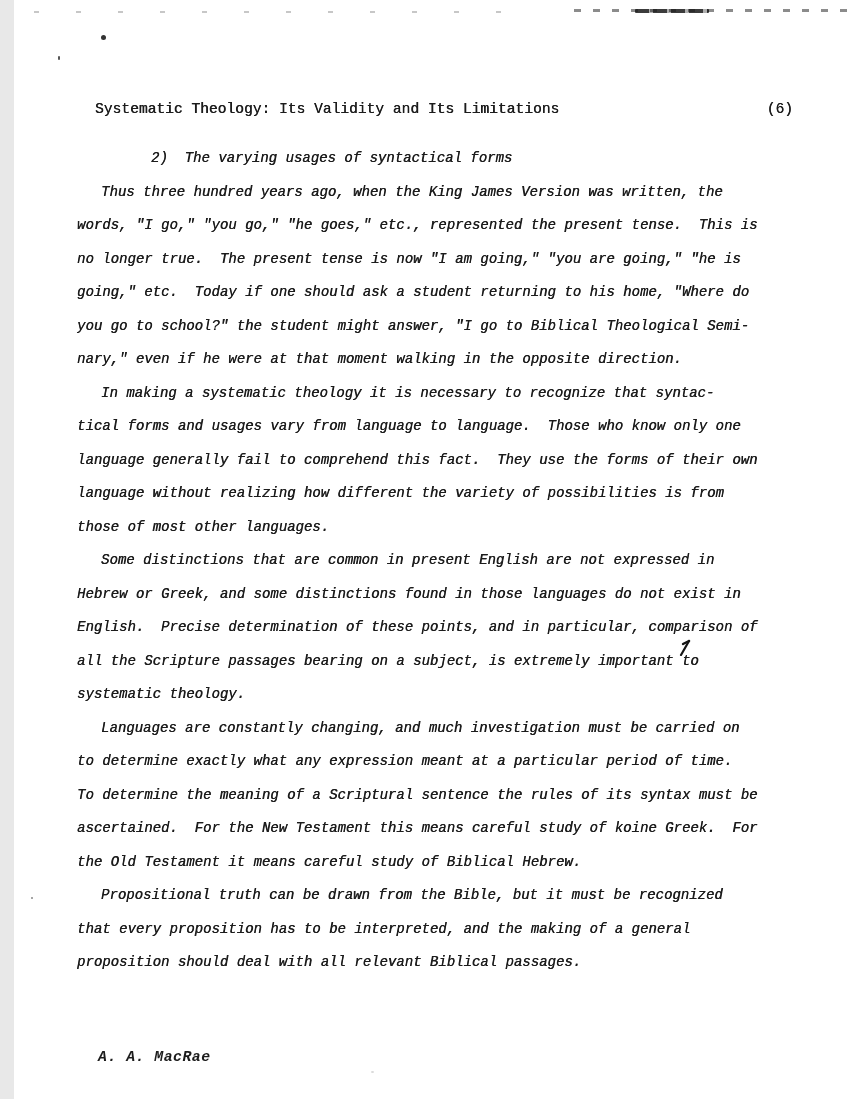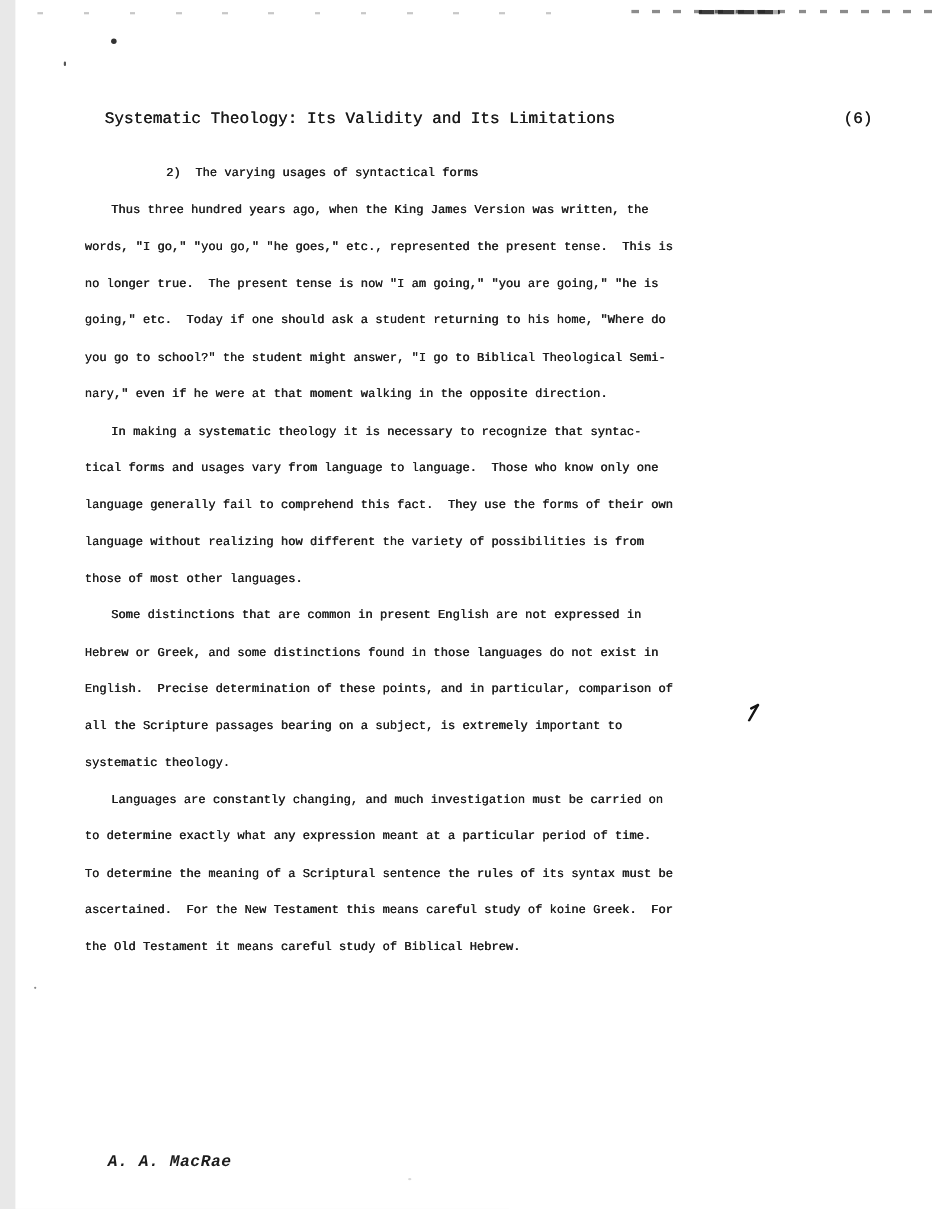--- a/index.html
+++ b/index.html
@@ -24,22 +24,23 @@
     justify-content: space-between;
     font-size: 14.6px;
     line-height: 20px;
   }
 
   .doc-body {
     position: absolute;
     top: 142px;
     left: 63px;
     width: 760px;
-    font-size: 11px;
+    font-size: 14px;
     line-height: 33.5px;
+    font-style: italic;
   }
   .doc-body p { margin: 0; white-space: pre; }
   .section-heading { text-indent: 74px; }
   .para { text-indent: 24px; }
 
   .doc-footer {
     position: absolute;
     top: 1047px;
     left: 84px;
     font-size: 14.8px;
@@ -110,20 +111,23 @@
     <p class="para">Some distinctions that are common in present English are not expressed in
 Hebrew or Greek, and some distinctions found in those languages do not exist in
 English.  Precise determination of these points, and in particular, comparison of
 all the Scripture passages bearing on a subject, is extremely important to
 systematic theology.</p>
     <p class="para">Languages are constantly changing, and much investigation must be carried on
 to determine exactly what any expression meant at a particular period of time.
 To determine the meaning of a Scriptural sentence the rules of its syntax must be
 ascertained.  For the New Testament this means careful study of koine Greek.  For
 the Old Testament it means careful study of Biblical Hebrew.</p>
+    <p class="para">Propositional truth can be drawn from the Bible, but it must be recognized
+that every proposition has to be interpreted, and the making of a general
+proposition should deal with all relevant Biblical passages.</p>
   </main>
 
   <div class="accent-mark">
     <svg width="18" height="20" viewBox="0 0 18 20" xmlns="http://www.w3.org/2000/svg">
       <path d="M4 19 L12 5" stroke="#141414" stroke-width="2.2" stroke-linecap="round" fill="none"></path>
       <path d="M12 5 L6 8" stroke="#141414" stroke-width="2.4" stroke-linecap="round" fill="none"></path>
     </svg>
   </div>
 
   <footer class="doc-footer">

